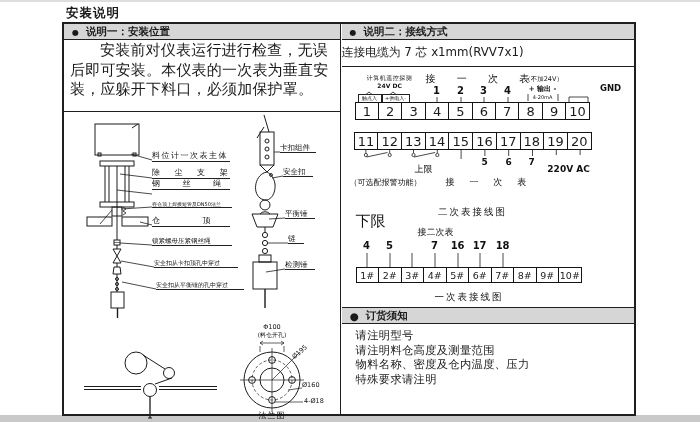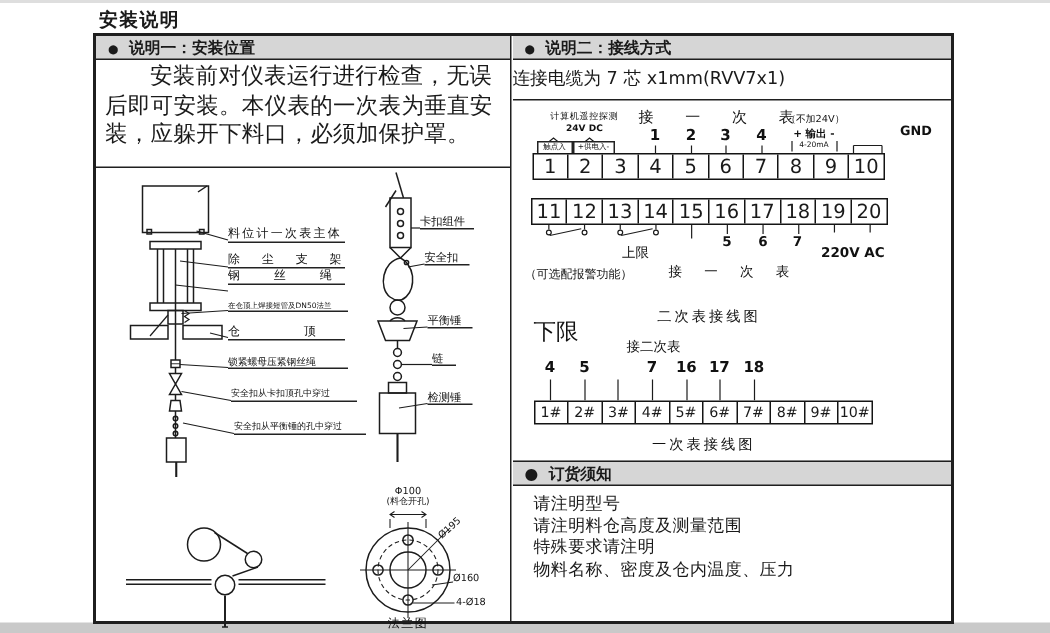--- a/index.html
+++ b/index.html
@@ -331,17 +331,17 @@
       <div class="lbl ctr" style="left:0px;top:224px;width:255px;font-size:9.5px;letter-spacing:2px;">一次表接线图</div>
     </div>
 
     <div class="ord-hdr">
       <span class="blt">●</span>
       <span>订货须知</span>
     </div>
     <div class="ord-notes">
       <div>请注明型号</div>
       <div>请注明料仓高度及测量范围</div>
+      <div>物料名称、密度及仓内温度、压力</div>
       <div>特殊要求请注明</div>
-      <div>物料名称、密度及仓内温度、压力</div>
     </div>
   </div>
 </div>
 
 </body></html>

